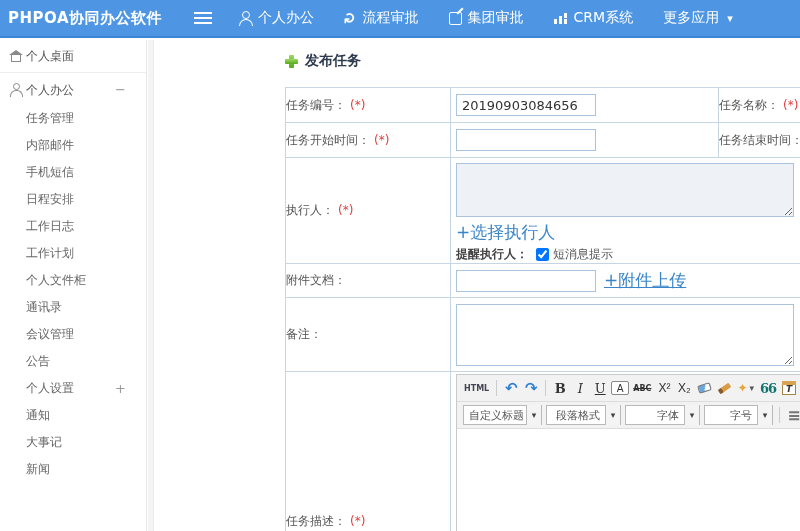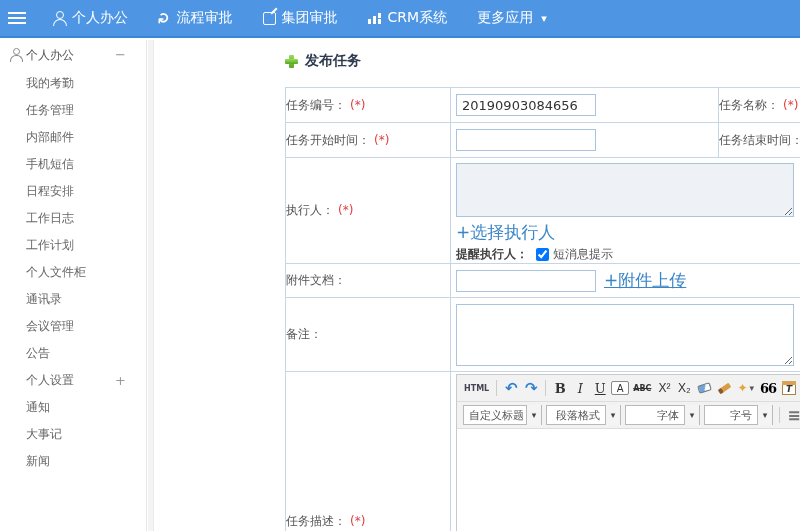--- a/index.html
+++ b/index.html
@@ -94,39 +94,40 @@
   .t-u { font-family:"DejaVu Serif",serif; text-decoration:underline; font-size:13px; }
   .t-abox { border:1px solid #888; font-size:10px; padding:0 2px; height:14px; line-height:13px; background:#fdfdfd; }
   .t-strike { font-size:8px; font-weight:bold; text-decoration:line-through; }
   .t-supsub { font-size:12px; font-family:Liberation Sans, sans-serif; }
   .eraser { width:13px; height:8px; border:1px solid #777; border-radius:2px;
     background:linear-gradient(115deg,#6aa6e0 55%,#fff 55%); transform:rotate(-18deg); display:inline-block; }
   .brush { width:13px; height:5px; border-radius:1px;
     background:linear-gradient(90deg,#8a5a2a 30%,#d99b45 30%); transform:rotate(-35deg); display:inline-block; }
   .t-spark { color:#e8a33d; font-size:12px; }
   .caret-d::after { content:"▾"; font-size:9px; color:#555; margin-left:2px; }
-  .t-quote { font-family:"DejaVu Serif",serif; font-weight:bold; font-size:13px; color:#000000; letter-spacing:-1px; }
+  .t-quote { font-family:"DejaVu Serif",serif; font-weight:bold; font-size:13px; color:#0f766e; letter-spacing:-1px; }
   .t-paste { width:14px; height:14px; border:1px solid #a58545; background:#fff; position:relative;
     font-size:9px; font-weight:bold; color:#333; display:inline-flex; align-items:flex-end; justify-content:center; }
   .t-paste::before { content:""; position:absolute; left:-1px; top:-1px; width:14px; height:4px; background:#d9a353; }
   .ed-select { display:inline-flex; align-items:center; height:20px; border:1px solid #b9b9b9;
     background:#fff; margin:0 2px; cursor:pointer; }
   .ed-sel-txt { font-size:11px; color:#555; padding:0 5px; white-space:nowrap;text-align:right; }
   .ed-sel-arrow { width:15px; height:20px; border-left:1px solid #b9b9b9; display:inline-flex;
     align-items:center; justify-content:center; background:#f4f4f4; }
   .ed-sel-arrow::after { content:"▾"; font-size:9px; color:#444; }
   .aln { width:18px; height:20px; display:inline-flex; align-items:center; justify-content:center;
     margin:0 1px; cursor:pointer; }
   .aln::before { content:"≡"; font-size:16px; font-weight:bold; color:#777; }
   .ed-body { height:240px; background:#fff; }
 </style>
 </head>
 <body>
 
 <div class="header">
+  <div class="logo">PHPOA协同办公软件</div>
   <div class="burger"></div>
   <div class="topnav">
     <div class="nav-item">
       <span class="nico ico-person"></span>
       <span>个人办公</span>
     </div>
     <div class="nav-item">
       <span class="nico ico-flow">↻</span>
       <span>流程审批</span>
     </div>
@@ -139,27 +140,28 @@
       <span>CRM系统</span>
     </div>
     <div class="nav-item">
       <span>更多应用</span>
       <span class="caret-w"></span>
     </div>
   </div>
 </div>
 
 <div class="sidebar">
+  <div class="side-item top first">
+    <span class="s-ico ico-home"></span>
+    <span>个人桌面</span>
+  </div>
   <div class="side-item top">
     <span class="s-ico ico-user2"></span>
     <span>个人办公</span>
     <span class="toggle">−</span>
-  </div>
-  <div class="side-item">
-    <span>我的考勤</span>
   </div>
   <div class="side-item">
     <span>任务管理</span>
   </div>
   <div class="side-item">
     <span>内部邮件</span>
   </div>
   <div class="side-item">
     <span>手机短信</span>
   </div>

